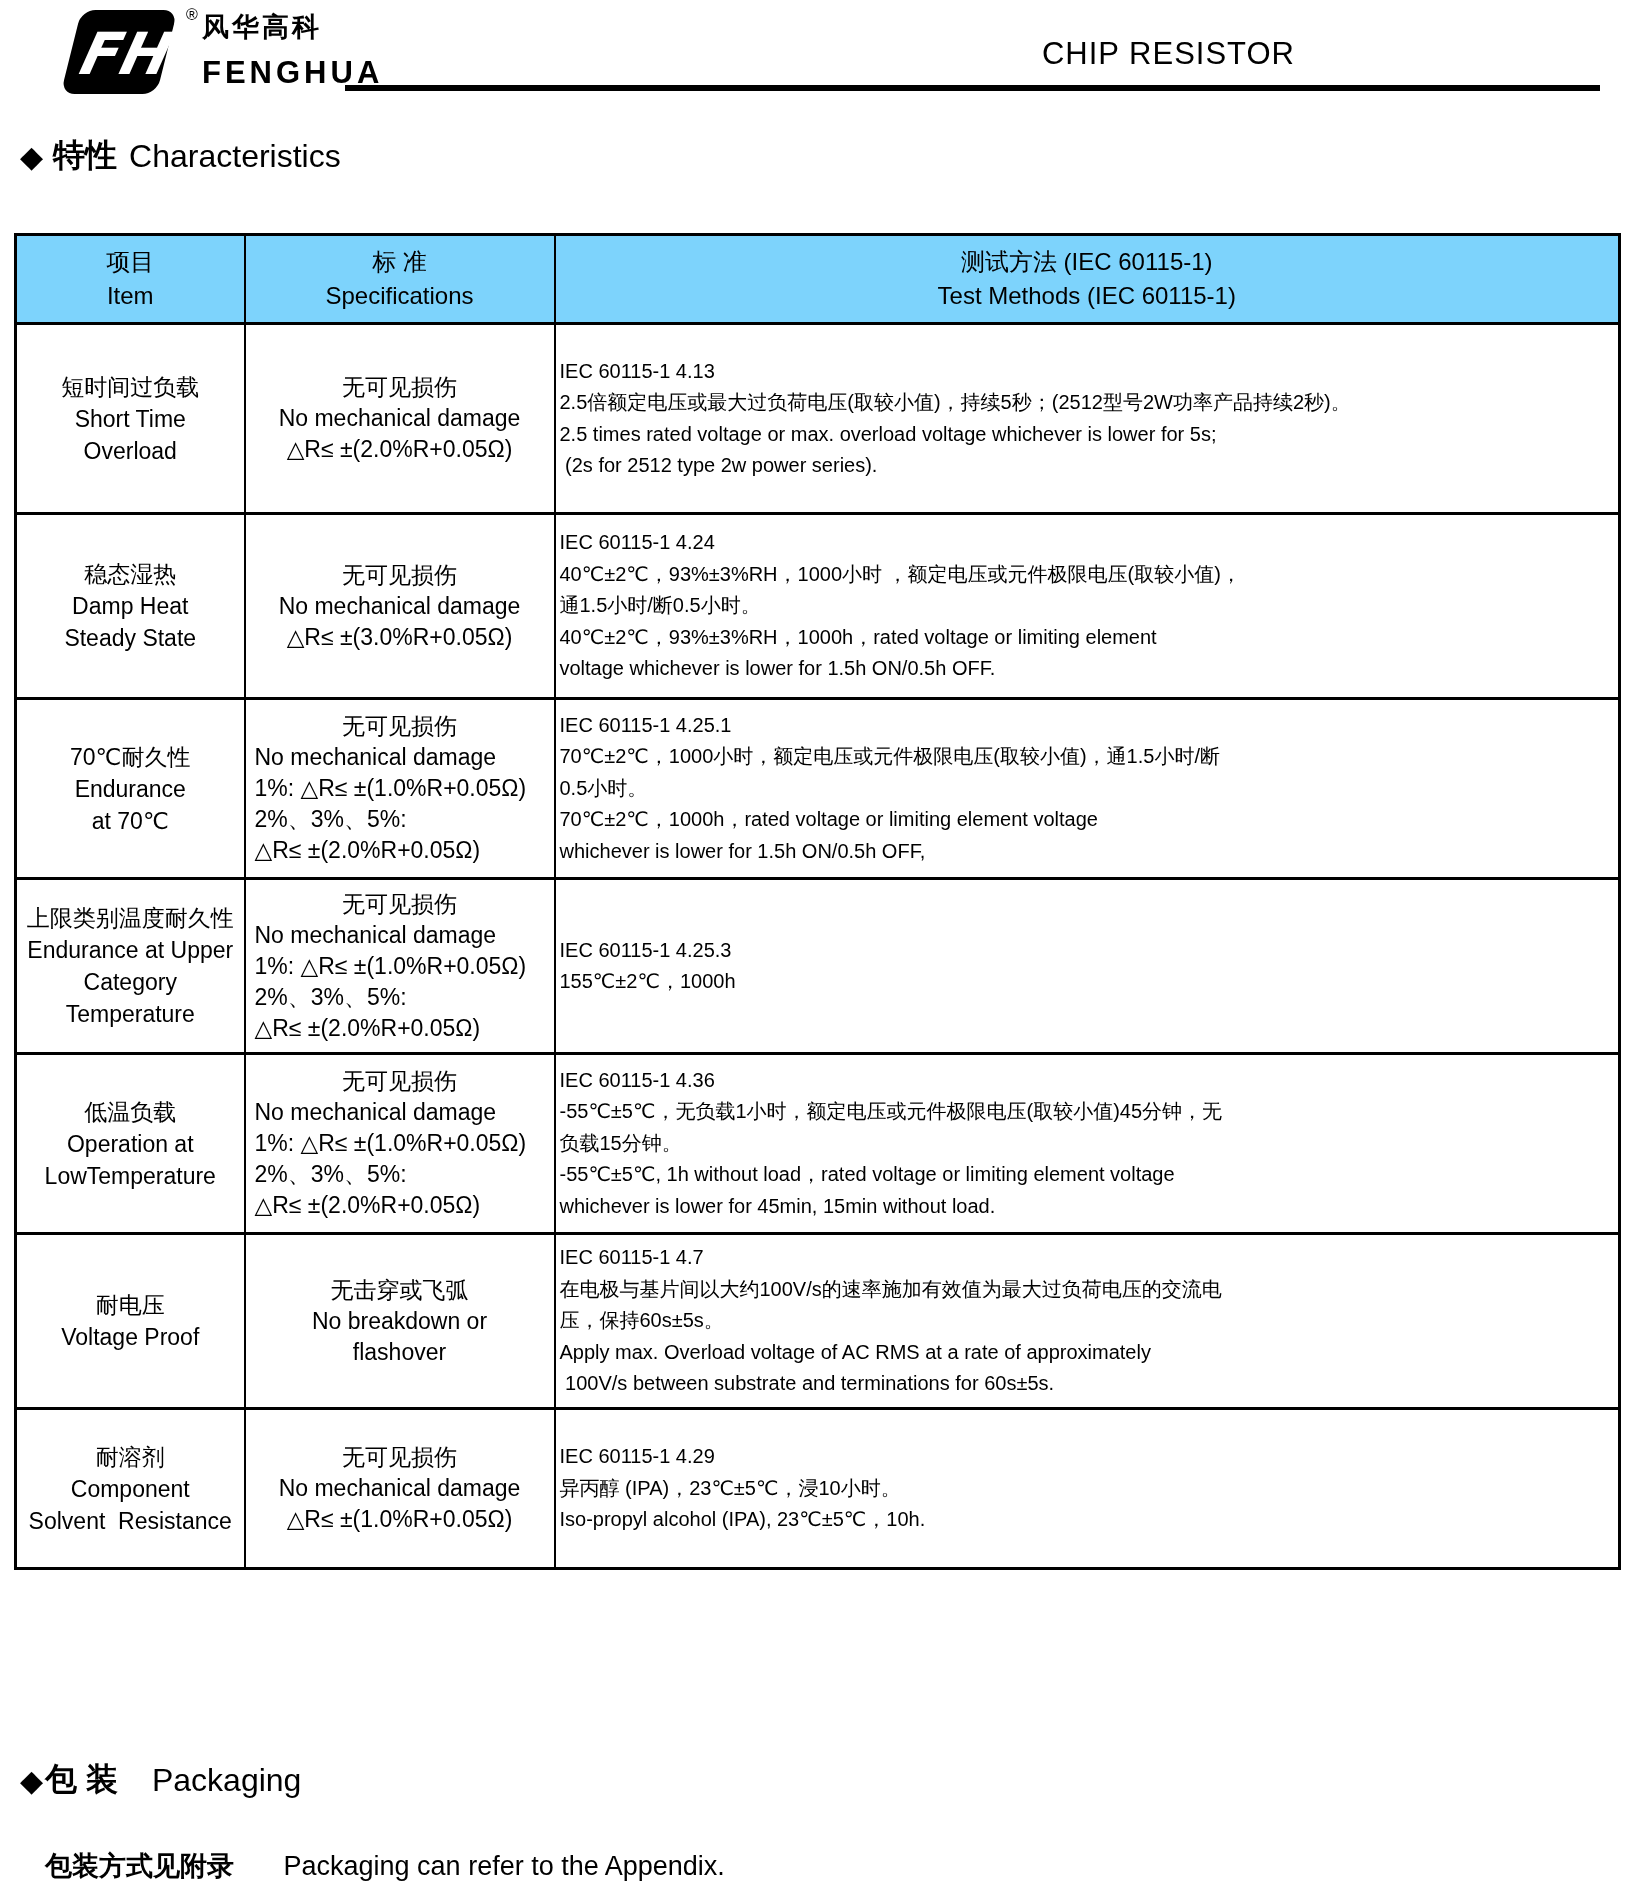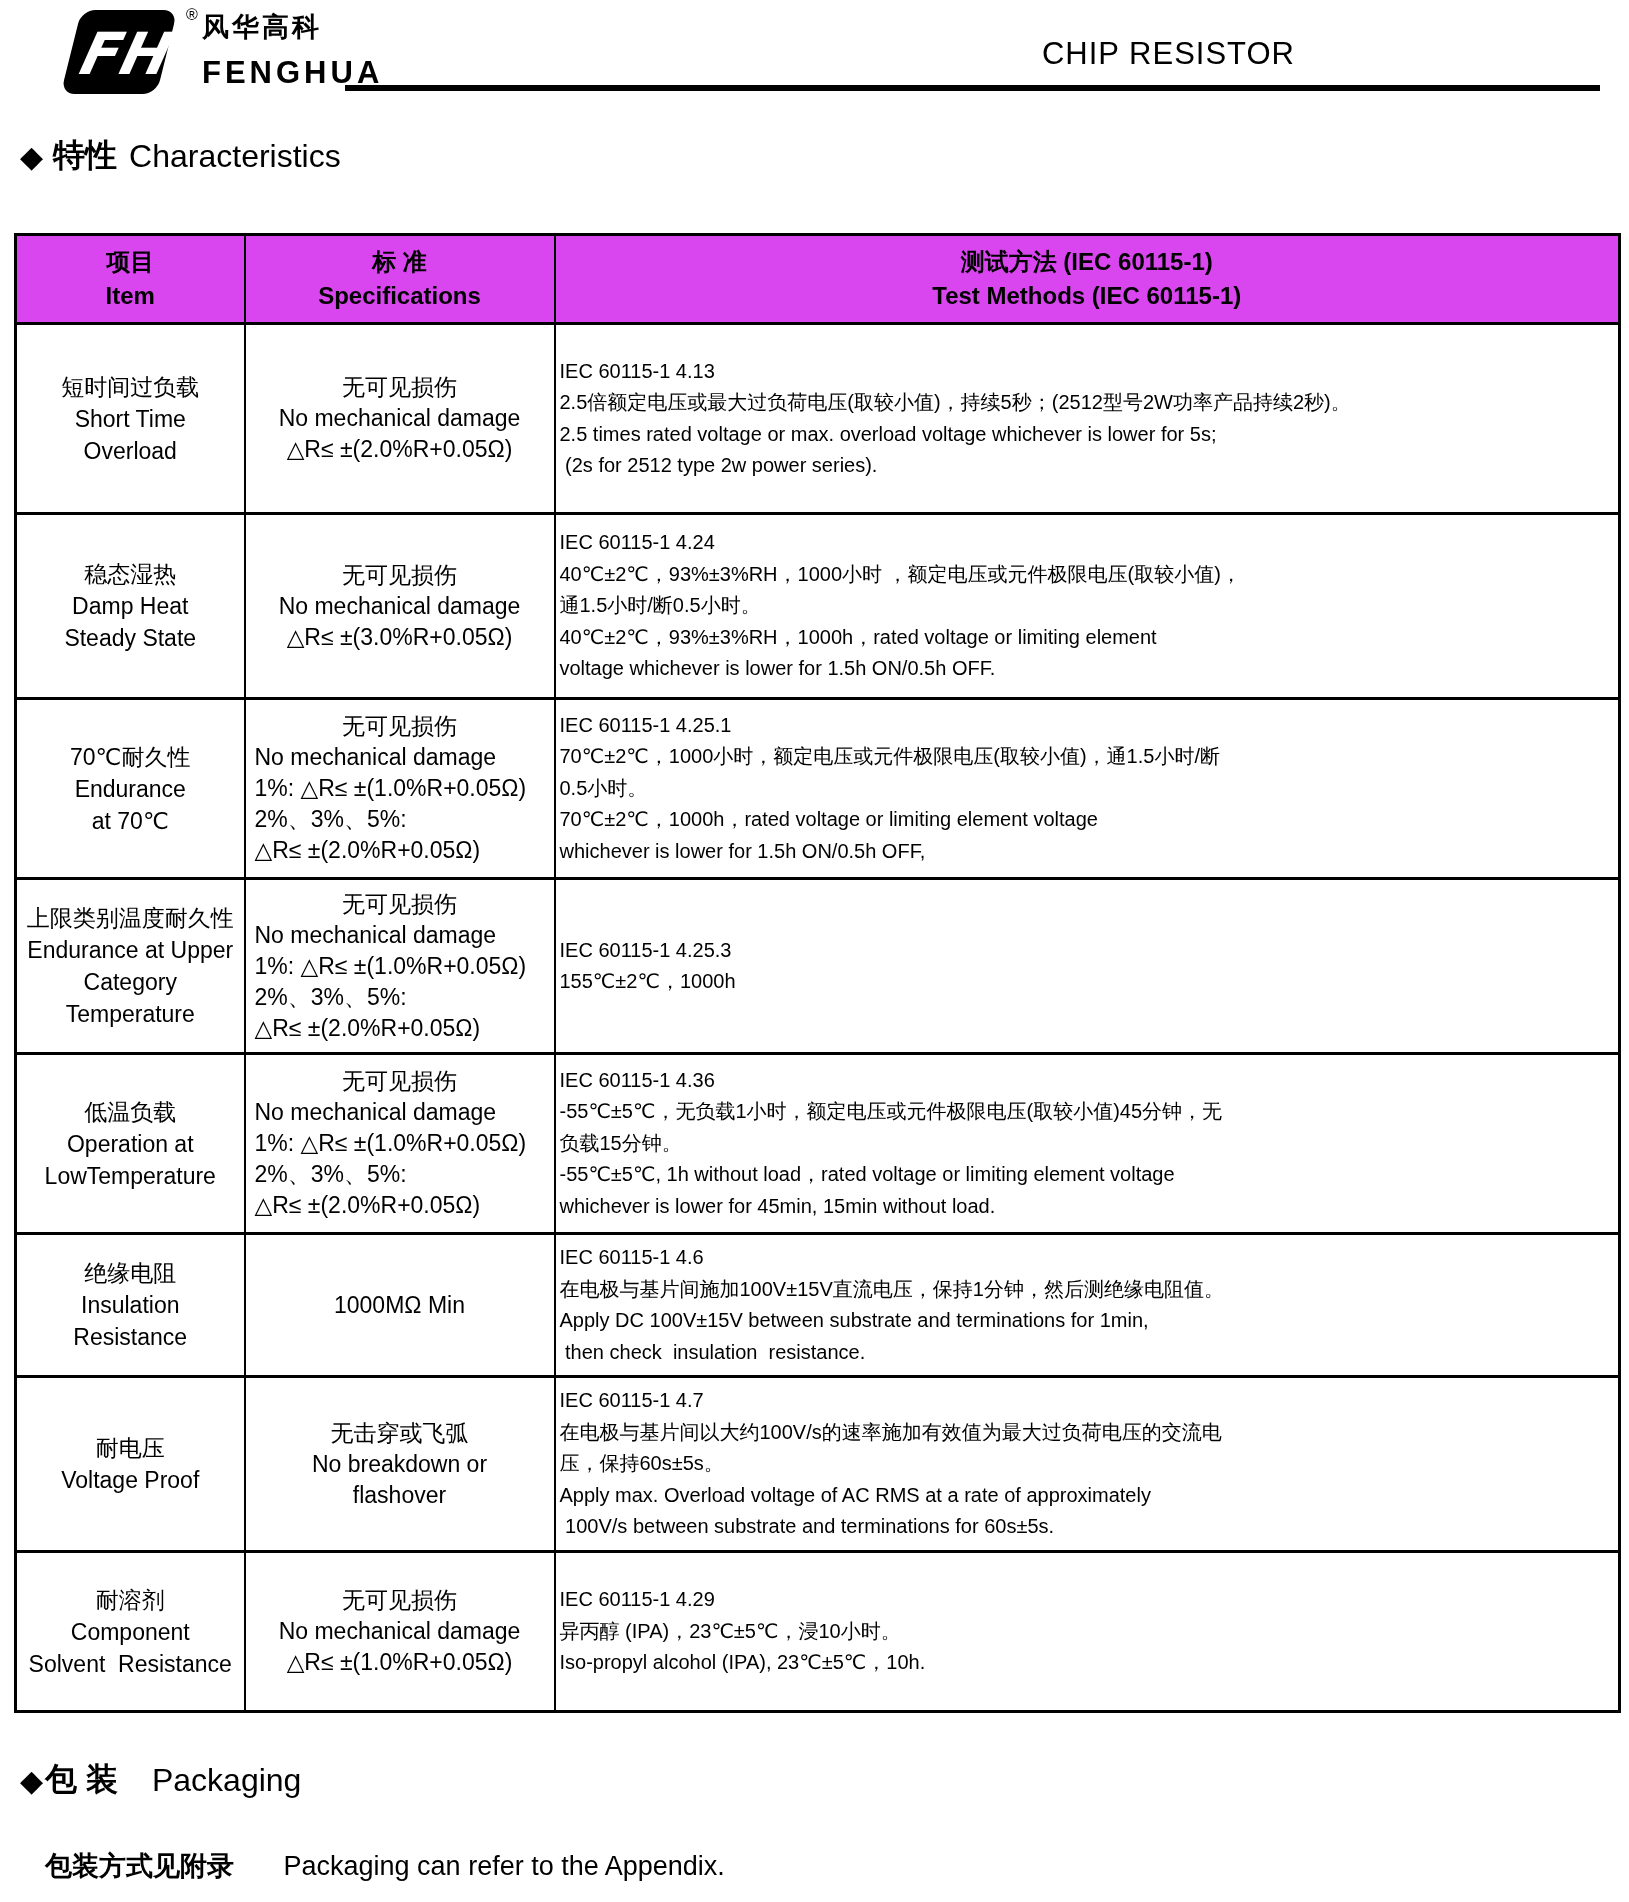--- a/index.html
+++ b/index.html
@@ -26,21 +26,21 @@
   .sec-title.pack-title .en{margin-left:22px;}
   .pack-note{position:absolute;left:45px;top:1848px;font-size:27px;}
   .pack-note .cn{font-weight:600;margin-top:8px;}
   .pack-note .en{margin-left:42px;text-align:right;}
 
   
   table.chars{position:absolute;top:233px;left:14px;width:1607px;border-collapse:collapse;table-layout:fixed;}
   table.chars,table.chars th,table.chars td{border:2px solid #000;}
   table.chars{border-width:3px;}
   table.chars th,table.chars td{border-bottom-width:3px;}
-  table.chars th{height:84px;background:#d946ef;font-weight:bold;font-size:24px;line-height:34px;
+  table.chars th{height:84px;background:#7dd3fc;font-weight:normal;font-size:24px;line-height:34px;
                  text-align:center;white-space:pre-line;}
   table.chars td{vertical-align:middle;padding:4px;}
   td.c-item{text-align:center;white-space:pre-wrap;font-size:23px;line-height:32px;padding:2px 0;}
   td.c-spec{font-size:23px;line-height:31px;padding:2px 2px;}
   .spec-c{text-align:center;white-space:pre-wrap;}
   .spec-l{text-align:left;white-space:pre-wrap;padding-left:5px;}
   td.c-test{text-align:left;white-space:pre-wrap;font-size:20px;line-height:31.5px;padding:6px 4px 6px 10px;}
 </style>
 </head>
 <body>
@@ -158,33 +158,20 @@
 1%: △R≤ ±(1.0%R+0.05Ω)
 2%、3%、5%:
 △R≤ ±(2.0%R+0.05Ω)</div>
         </td>
         <td class="c-test">IEC 60115-1 4.36
 -55℃±5℃，无负载1小时，额定电压或元件极限电压(取较小值)45分钟，无
 负载15分钟。
 -55℃±5℃, 1h without load，rated voltage or limiting element voltage
 whichever is lower for 45min, 15min without load.</td>
       </tr>
-      <tr style="height:143px">
-        <td class="c-item">绝缘电阻
-Insulation
-Resistance</td>
-        <td class="c-spec">
-          <div class="spec-c">1000MΩ Min</div>
-          <div class="spec-l"></div>
-        </td>
-        <td class="c-test">IEC 60115-1 4.6
-在电极与基片间施加100V±15V直流电压，保持1分钟，然后测绝缘电阻值。
-Apply DC 100V±15V between substrate and terminations for 1min,
- then check  insulation  resistance.</td>
-      </tr>
       <tr style="height:175px">
         <td class="c-item">耐电压
 Voltage Proof</td>
         <td class="c-spec">
           <div class="spec-c">无击穿或飞弧
 No breakdown or
 flashover</div>
           <div class="spec-l"></div>
         </td>
         <td class="c-test">IEC 60115-1 4.7

